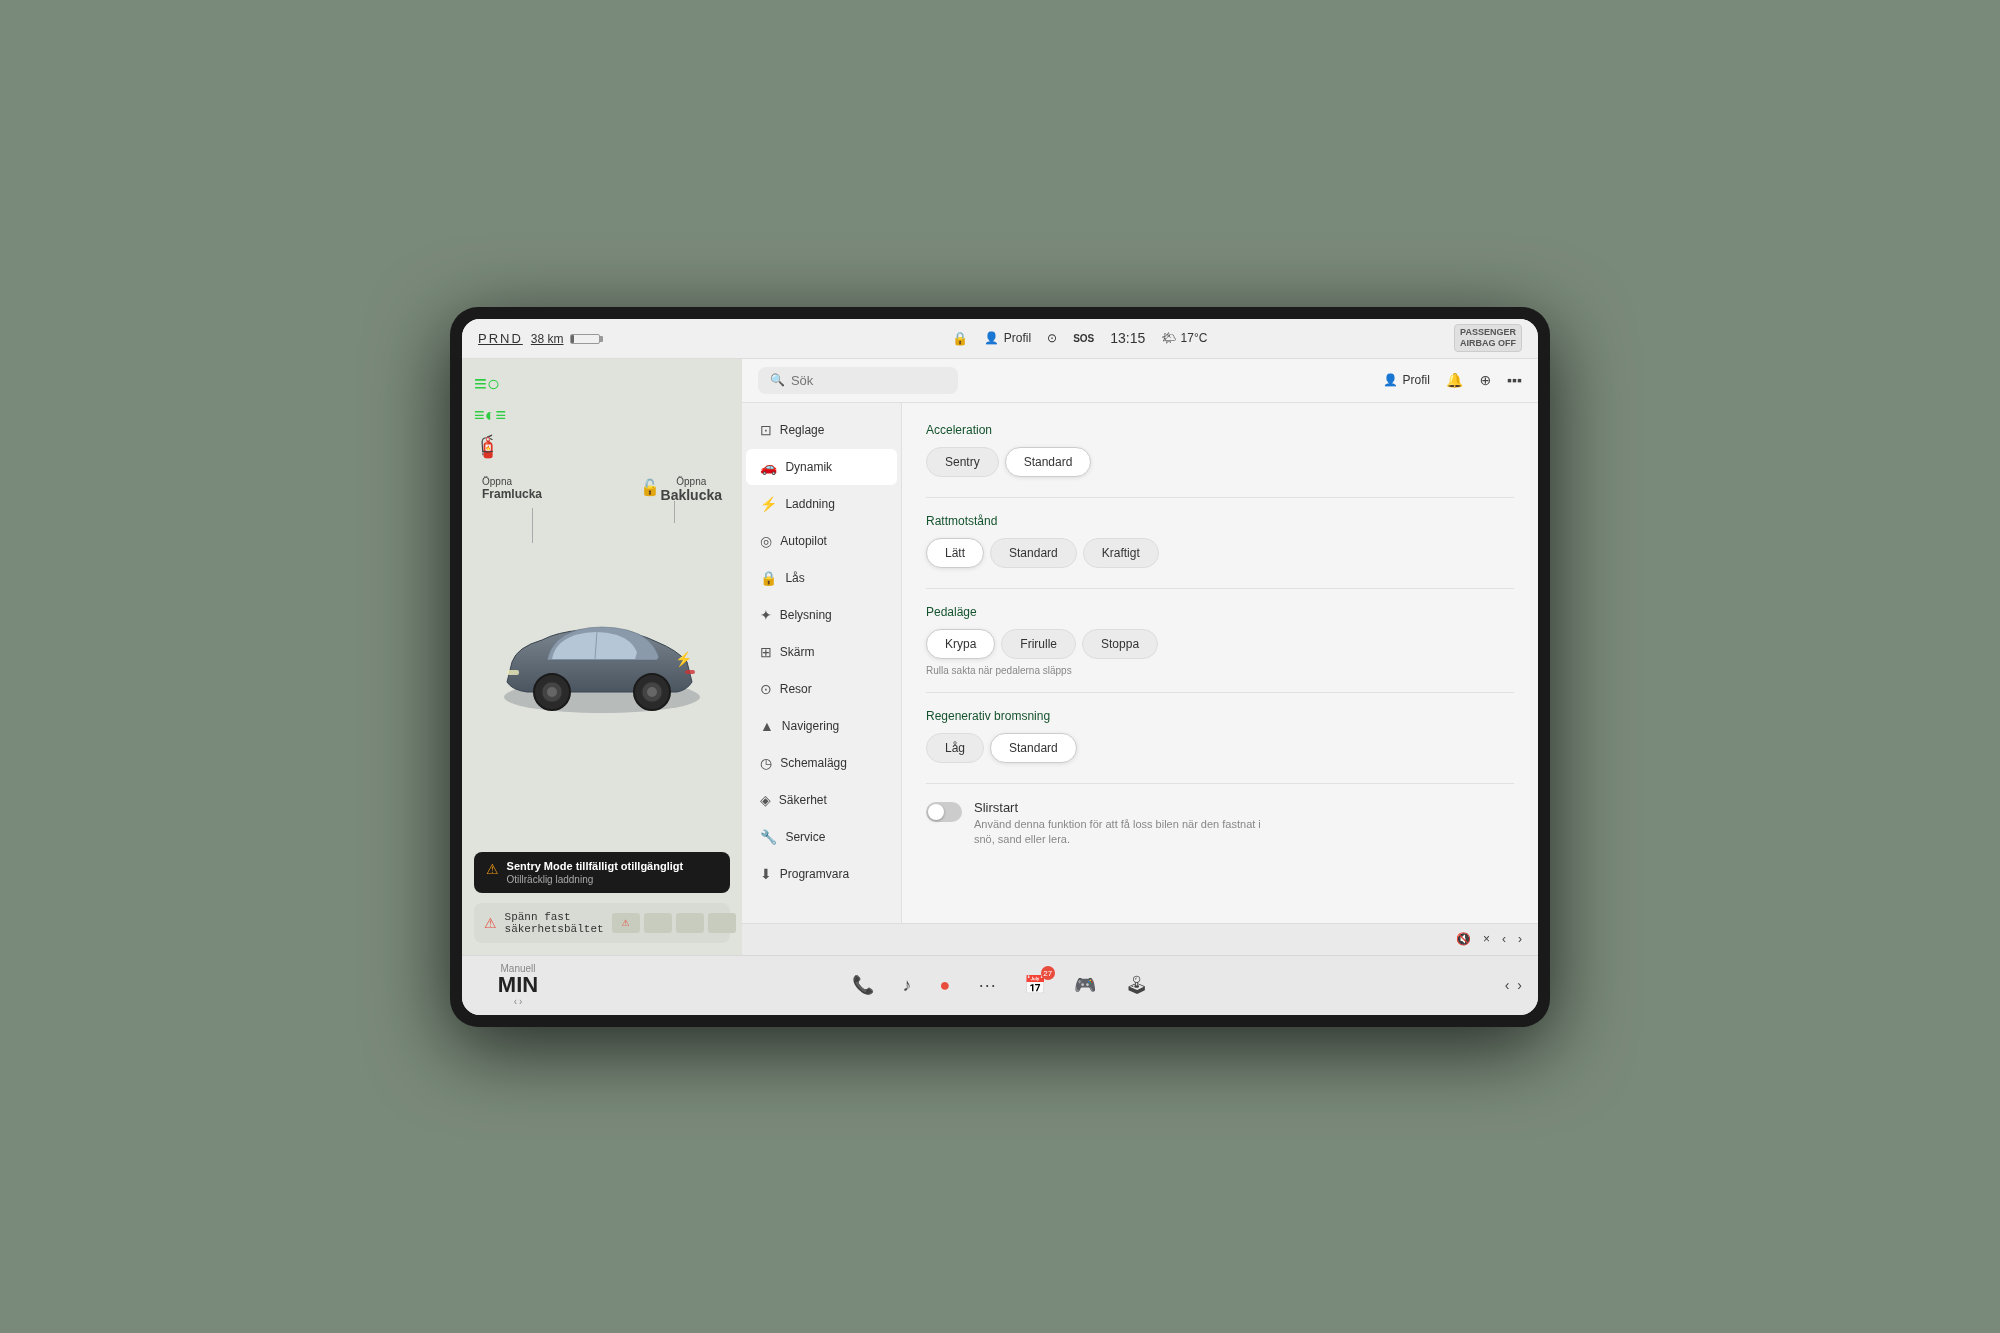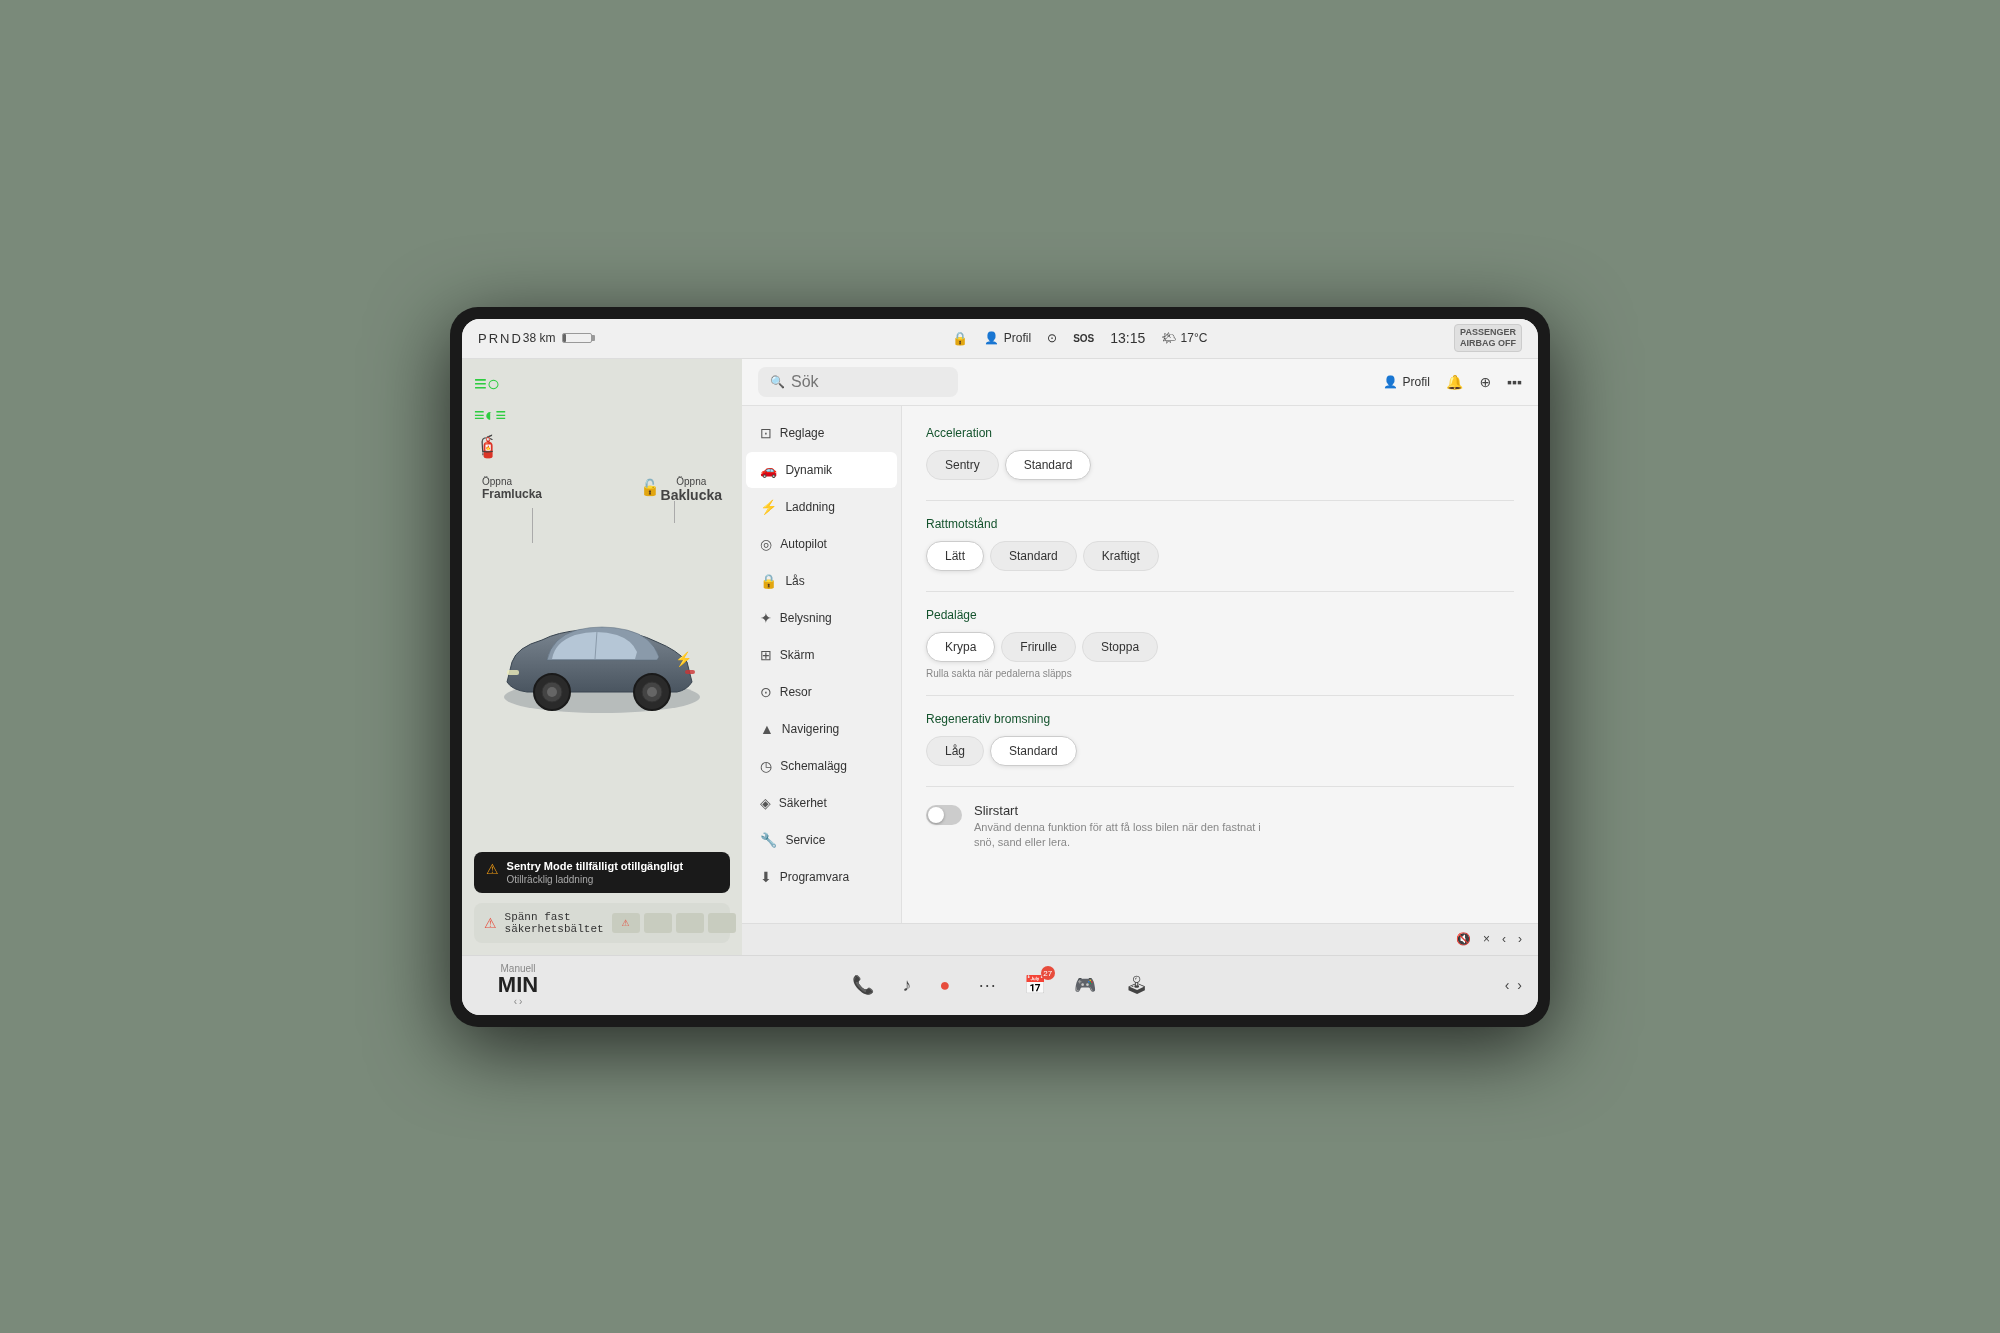--- a/index.html
+++ b/index.html
@@ -40,23 +40,24 @@
       align-items: center;
       padding: 0 16px;
       border-bottom: 1px solid #ddd;
       font-size: 12px;
       color: #333;
       flex-shrink: 0;
     }
 
     .status-left {
       display: flex;
-      align-items: center;
-      gap: 0;
+      align-items: flex-end;
+      gap: 8px;
       width: 280px;
+      text-decoration: underline;
     }
 
     .prnd {
       font-size: 13px;
       font-weight: 500;
       letter-spacing: 2px;
       color: #333;
     }
 
     .status-center {
@@ -274,21 +275,21 @@
       gap: 6px;
       flex: 0 0 200px;
     }
 
     .search-icon { color: #888; font-size: 12px; }
 
     .search-input {
       background: none;
       border: none;
       outline: none;
-      font-size: 16px;
+      font-size: 13px;
       color: #999;
       width: 140px;
     }
 
     .top-actions {
       margin-left: auto;
       display: flex;
       align-items: center;
       gap: 16px;
     }

